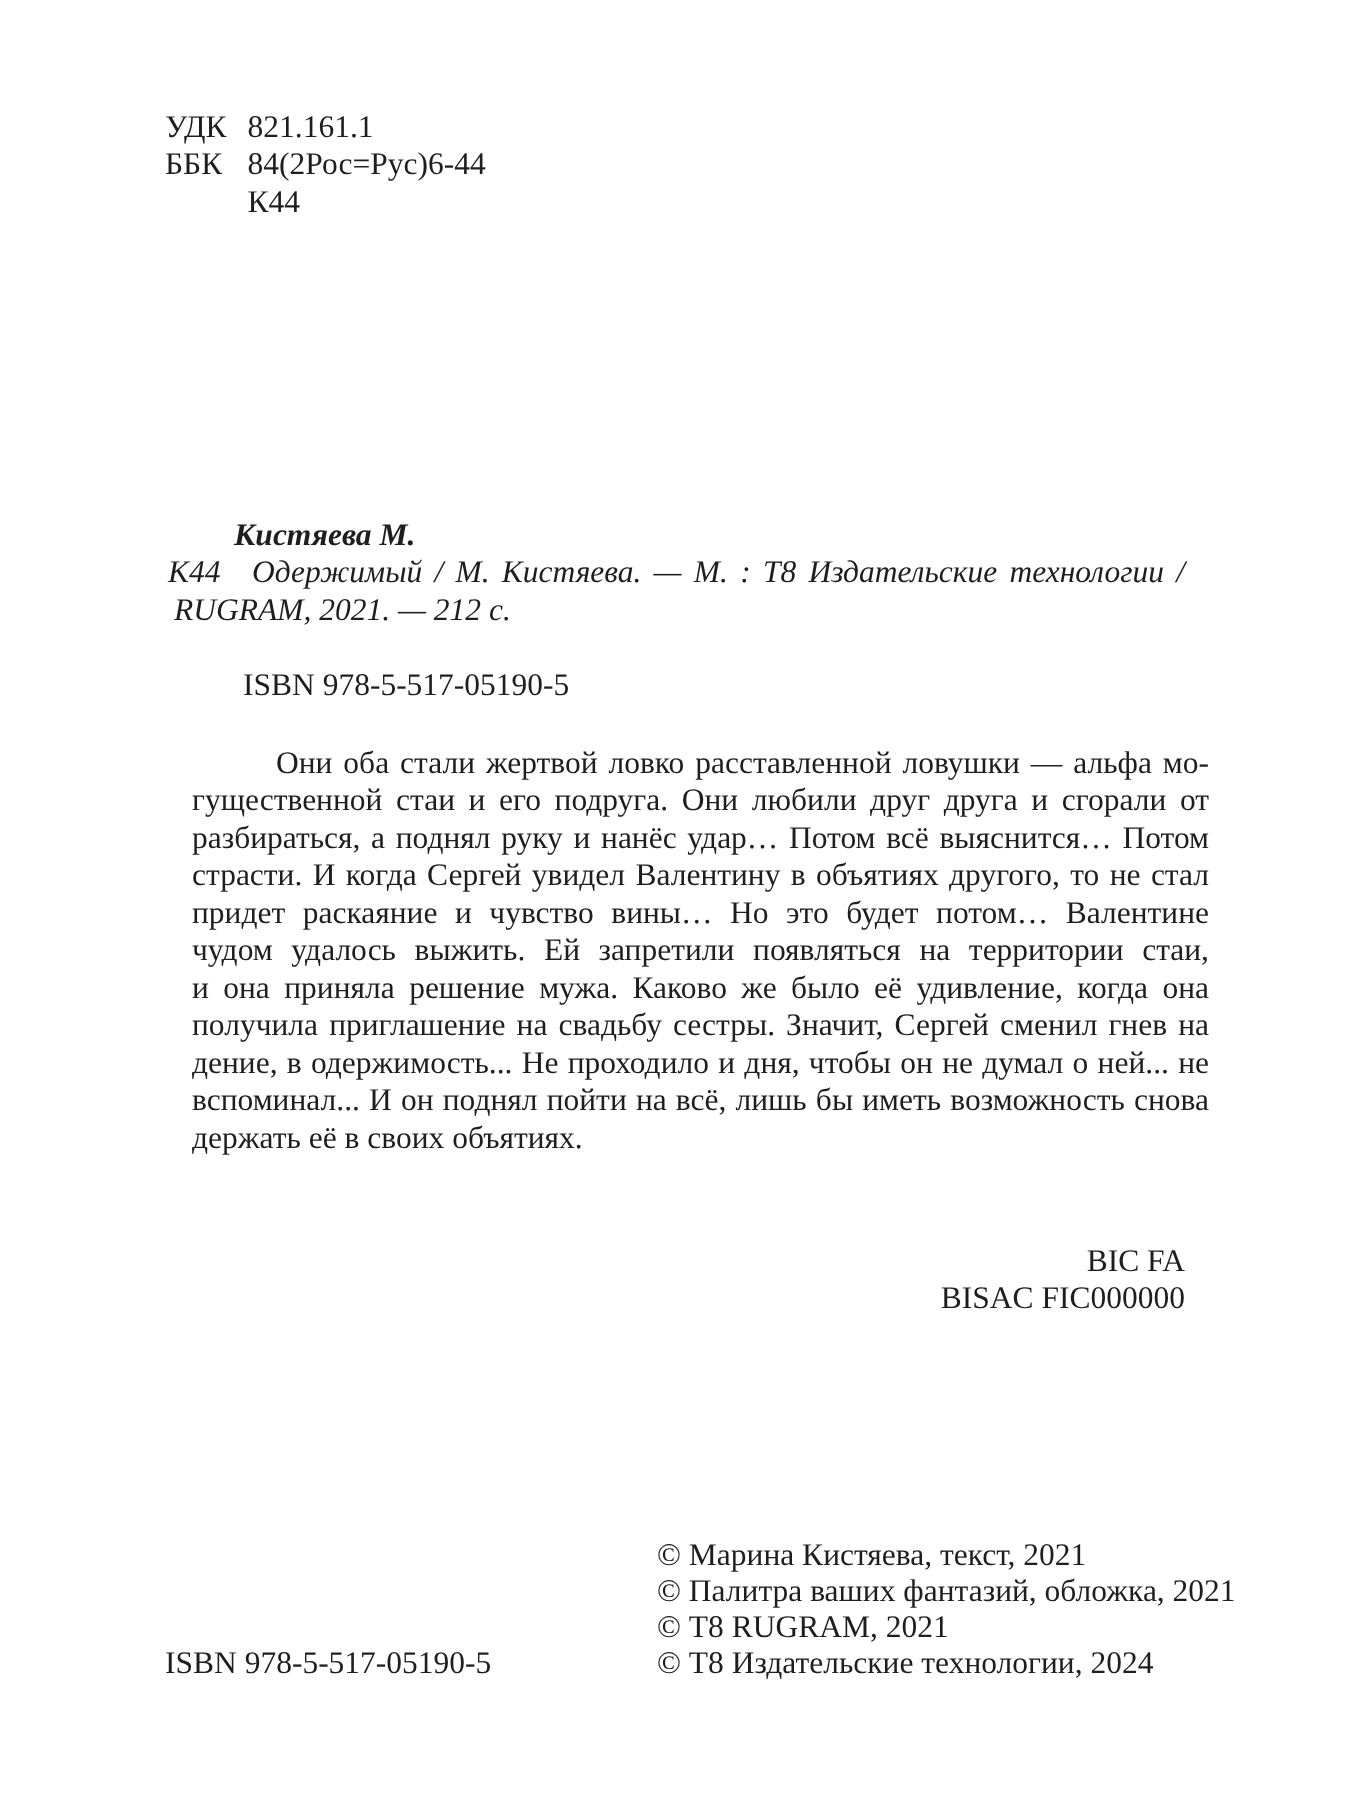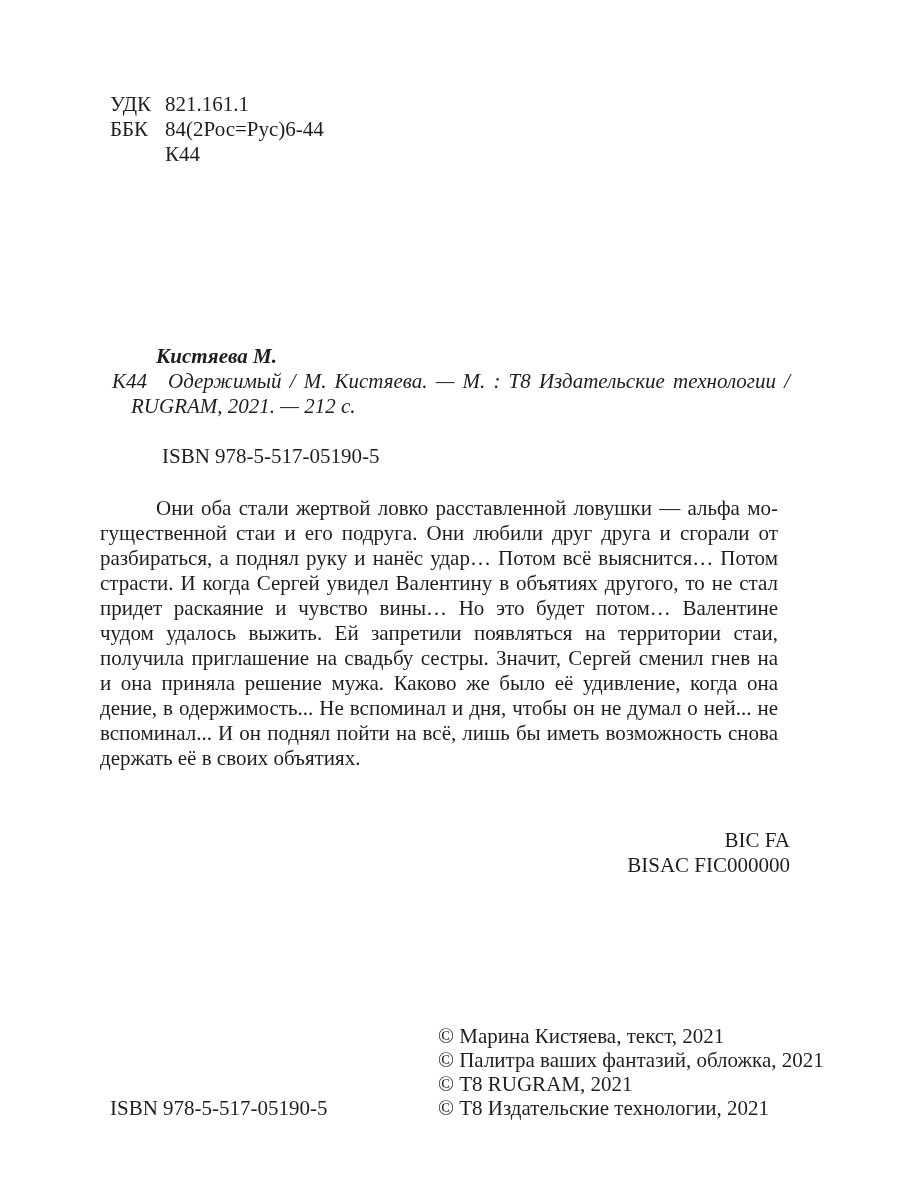--- a/index.html
+++ b/index.html
@@ -15,21 +15,21 @@
     background: #ffffff;
     color: #1e1e1e;
     font-family: "Liberation Serif", "DejaVu Serif", serif;
     font-size: 21px;
     overflow: hidden;
   }
 
   
   .classification {
     position: absolute;
-    top: 92px;
+    top: 72px;
     left: 110px;
     line-height: 25px;
   }
   .cls-row { display: flex; }
   .cls-label { display: inline-block; width: 55px; }
 
   
   .catalog {
     position: absolute;
     top: 344px;
@@ -47,34 +47,34 @@
     position: absolute;
     left: 0;
     top: 0;
   }
   .entry-line1 {
     margin-left: 19px;
     text-indent: 37px;
     text-align: justify;
     text-align-last: justify;
   }
-  .entry-line2 { margin-left: 19px; }
+  .entry-line2 { margin-left: 4px; }
 
   .isbn-top {
     position: absolute;
     top: 444px;
     left: 162px;
     line-height: 25px;
   }
 
   
   .annotation {
     position: absolute;
     top: 496px;
-    left: 100px;
+    left: 128px;
     width: 678px;
   }
   .ann-line {
     height: 25px;
     line-height: 25px;
     text-align: justify;
     text-align-last: justify;
     white-space: nowrap;
   }
   .ann-line.first { text-indent: 56px; }
@@ -134,34 +134,34 @@
 
   <div class="isbn-top">ISBN 978-5-517-05190-5</div>
 
   <div class="annotation">
     <div class="ann-line first">Они оба стали жертвой ловко расставленной ловушки — альфа мо-</div>
     <div class="ann-line">гущественной стаи и его подруга. Они любили друг друга и сгорали от</div>
     <div class="ann-line">разбираться, а поднял руку и нанёс удар… Потом всё выяснится… Потом</div>
     <div class="ann-line">страсти. И когда Сергей увидел Валентину в объятиях другого, то не стал</div>
     <div class="ann-line">придет раскаяние и чувство вины… Но это будет потом… Валентине</div>
     <div class="ann-line">чудом удалось выжить. Ей запретили появляться на территории стаи,</div>
+    <div class="ann-line">и она приняла решение мужа. Каково же было её удивление, когда она</div>
     <div class="ann-line">получила приглашение на свадьбу сестры. Значит, Сергей сменил гнев на</div>
-    <div class="ann-line">и она приняла решение мужа. Каково же было её удивление, когда она</div>
-    <div class="ann-line">дение, в одержимость... Не вспоминал и дня, чтобы он не думал о ней... не</div>
+    <div class="ann-line">дение, в одержимость... Не проходило и дня, чтобы он не думал о ней... не</div>
     <div class="ann-line">вспоминал... И он поднял пойти на всё, лишь бы иметь возможность снова</div>
     <div class="ann-line last">держать её в своих объятиях.</div>
   </div>
 
   <div class="shelf-codes">
     <div>BIC FA</div>
     <div>BISAC FIC000000</div>
   </div>
 
   <div class="footer-isbn">ISBN 978-5-517-05190-5</div>
 
   <div class="copyright-block">
     <div>© Марина Кистяева, текст, 2021</div>
     <div>© Палитра ваших фантазий, обложка, 2021</div>
     <div>© Т8 RUGRAM, 2021</div>
-    <div>© Т8 Издательские технологии, 2021</div>
+    <div>© Т8 Издательские технологии, 2024</div>
   </div>
 
 </div>
 
 </body></html>

